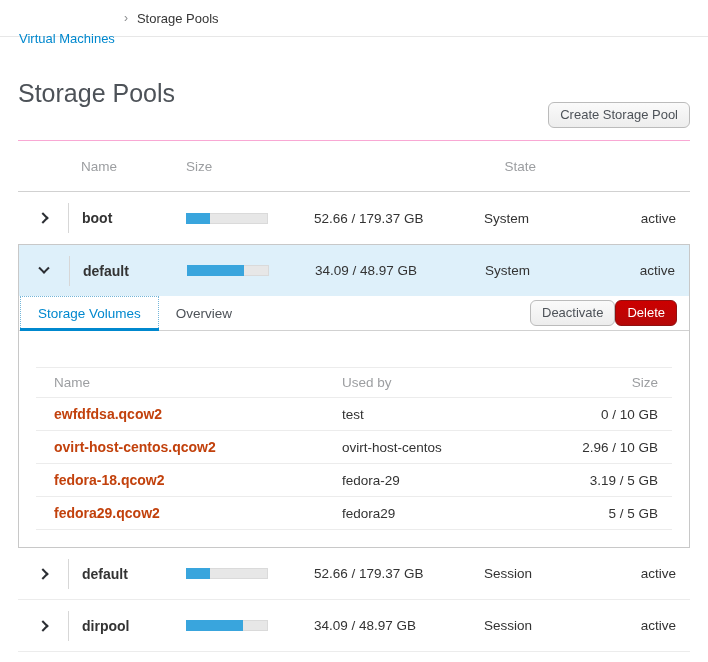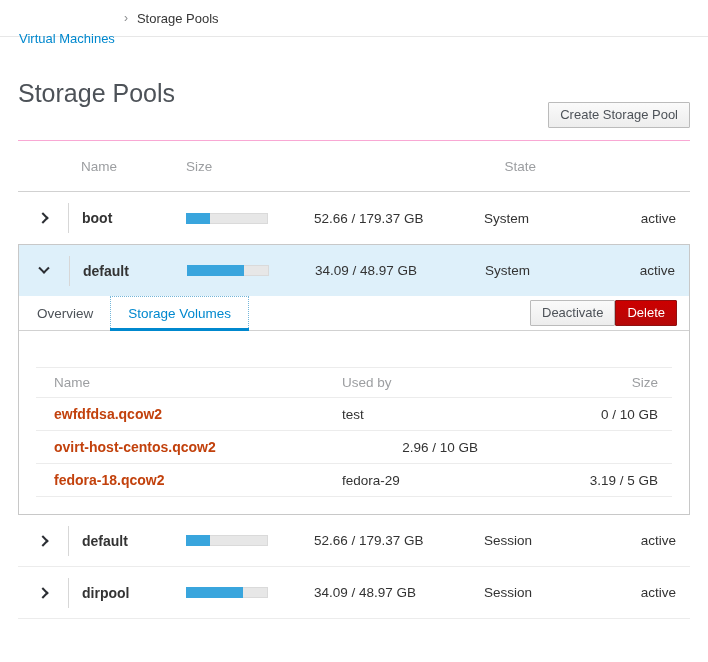--- a/index.html
+++ b/index.html
@@ -34,21 +34,21 @@
   }
   .btn {
     display: inline-block;
     height: 26px;
     padding: 4px 11px;
     font-size: 13px;
     font-family: "Liberation Sans", sans-serif;
     color: #4d5258;
     background: linear-gradient(to bottom, #fafafa 0%, #ededed 100%);
     border: 1px solid #bbbbbb;
-    border-radius: 1px;
+    border-radius: 6px;
     cursor: pointer;
     line-height: 16px;
   }
   .btn-danger {
     color: #ffffff;
     background: linear-gradient(to bottom, #cc0000 0%, #b50808 100%);
     border-color: #8f1111;
     font-weight: 400;
   }
   .create-btn { position: absolute; right: 18px; top: 65px; }
@@ -181,48 +181,54 @@
           <div class="bar">
             <div class="bar-fill" style="width: 70%;"></div>
           </div>
         </div>
       <div class="c-size">34.09 / 48.97 GB</div>
       <div class="c-conn">System</div>
       <div class="c-state">active</div>
     </div>
 
     <div class="tabbar">
+      <div class="tab active">Storage Volumes</div>
       <div class="tab">Overview</div>
-      <div class="tab active">Storage Volumes</div>
       <div class="tab-actions">
         <button class="btn">Deactivate</button>
         <button class="btn btn-danger">Delete</button>
       </div>
     </div>
 
     <div class="panel-body">
       <div class="vol-table">
         <div class="vol-head">
           <div class="vc-name">Name</div>
           <div class="vc-used">Used by</div>
           <div class="vc-size">Size</div>
         </div>
         <div class="vol-row">
           <div class="vc-name">ewfdfdsa.qcow2</div>
           <div class="vc-used">test</div>
           <div class="vc-size">0 / 10 GB</div>
         </div>
         <div class="vol-row">
           <div class="vc-name">ovirt-host-centos.qcow2</div>
+          <div class="vc-used">ovirt-host-centos</div>
           <div class="vc-size">2.96 / 10 GB</div>
         </div>
         <div class="vol-row">
           <div class="vc-name">fedora-18.qcow2</div>
           <div class="vc-used">fedora-29</div>
           <div class="vc-size">3.19 / 5 GB</div>
+        </div>
+        <div class="vol-row">
+          <div class="vc-name">fedora29.qcow2</div>
+          <div class="vc-used">fedora29</div>
+          <div class="vc-size">5 / 5 GB</div>
         </div>
       </div>
       <div class="panel-tail"></div>
     </div>
   </div>
 
   <div class="prow bordered">
     <div class="c-exp">
         <span class="chev right"></span>
       </div>

